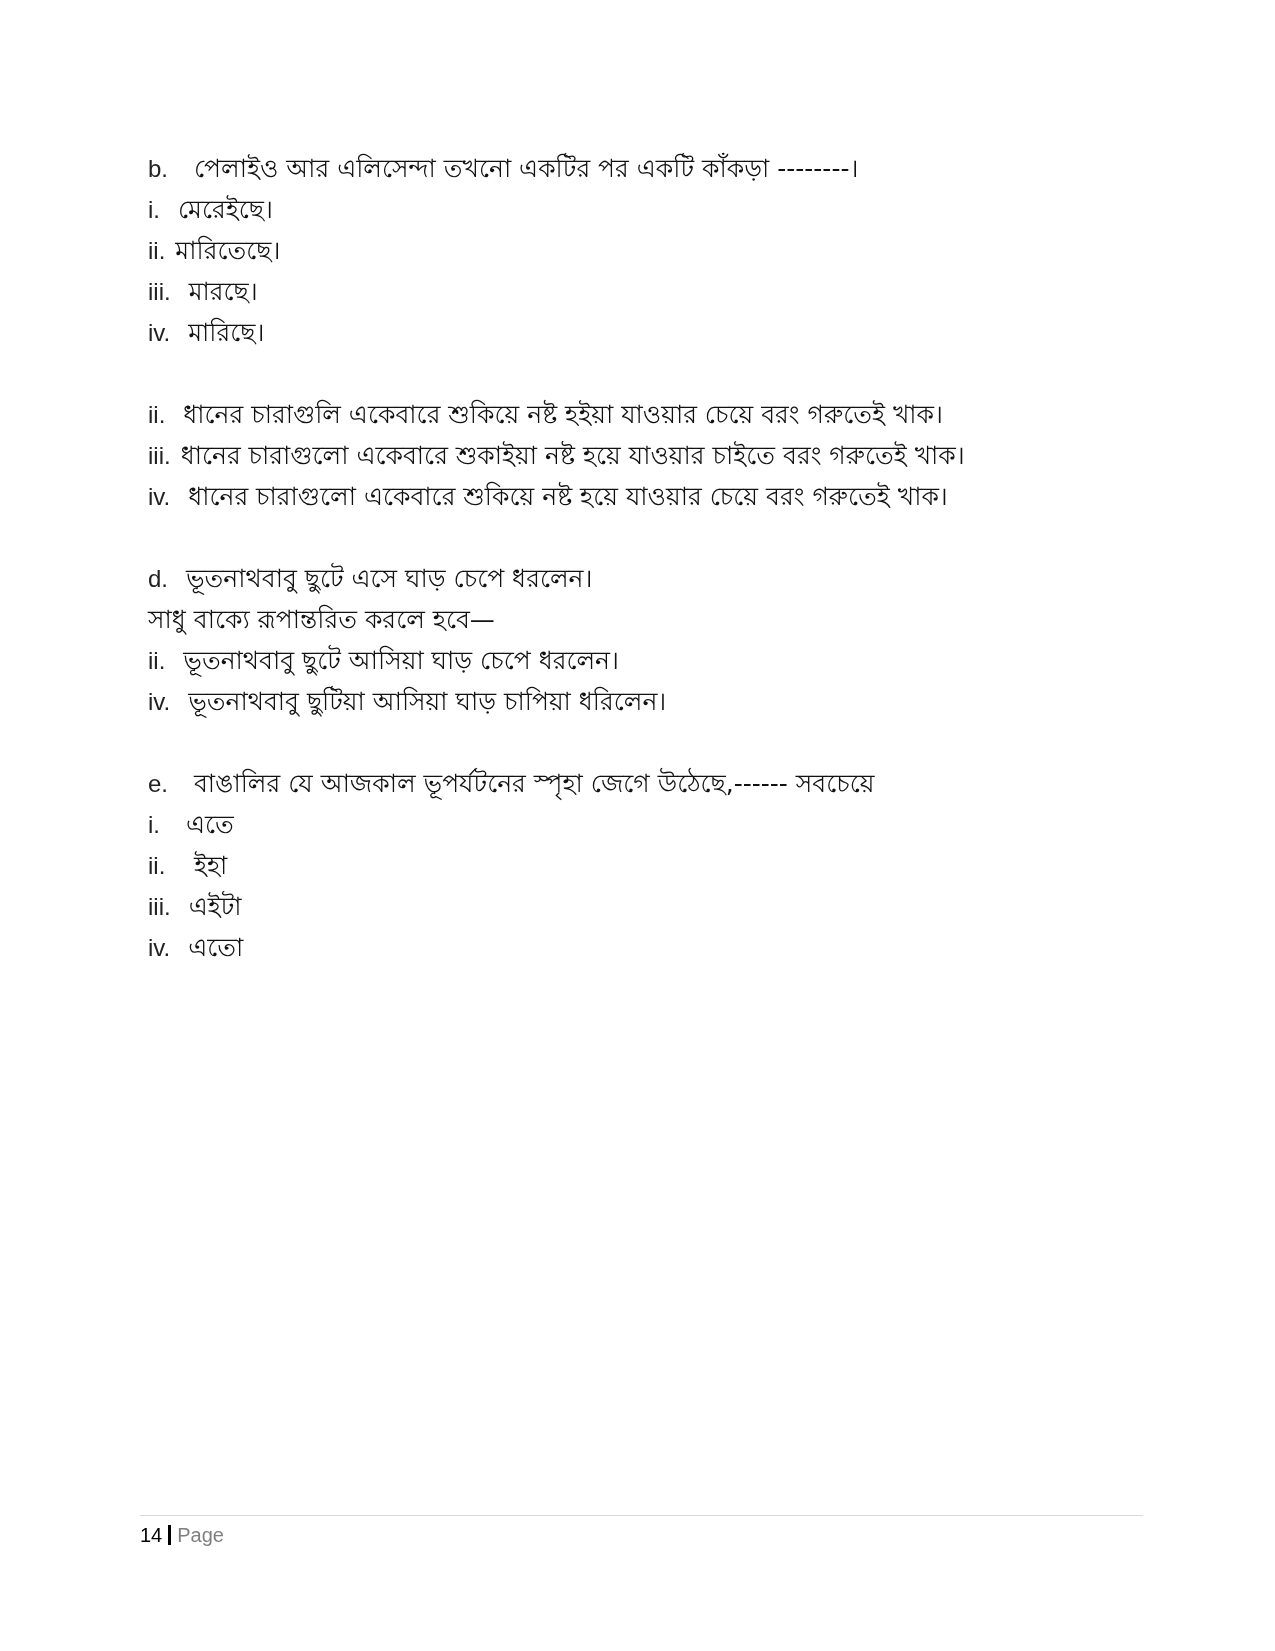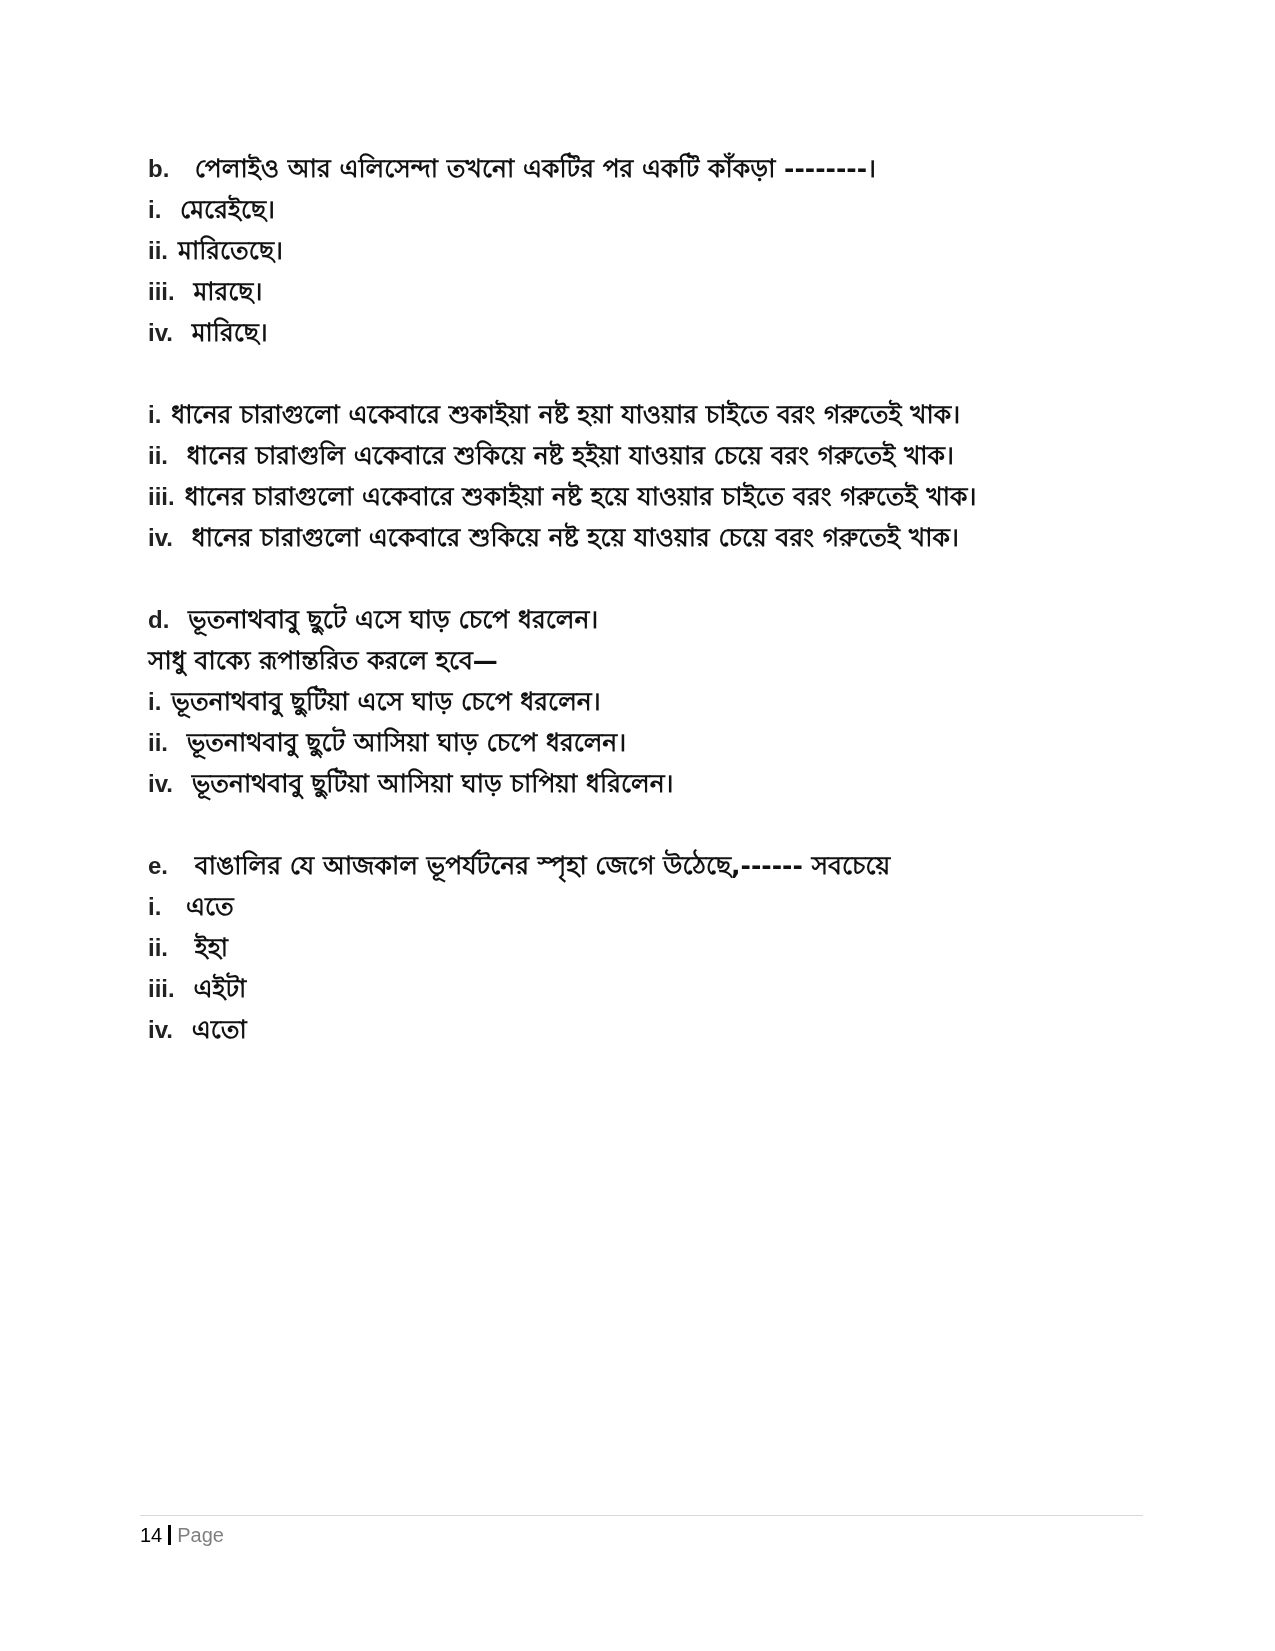--- a/index.html
+++ b/index.html
@@ -1,19 +1,19 @@
 <!DOCTYPE html>
 <html><head>
 <meta charset="utf-8">
 <style>
   html, body { margin: 0; padding: 0; background: #ffffff; }
   body { width: 1275px; height: 1651px; position: relative; overflow: hidden;
          font-family: "DejaVu Sans", "Liberation Sans", sans-serif; color: #111111; }
   .page { position: absolute; left: 0; top: 0; width: 1275px; height: 1651px; background: #fff; }
-  .content { position: absolute; left: 148px; top: 148px; width: 980px; font-weight: bold; }
+  .content { position: absolute; left: 148px; top: 148px; width: 980px; }
   .line { font-size: 25px; line-height: 41px; white-space: nowrap; }
   .line.wrap { white-space: normal; }
   .q { margin-bottom: 41px; }
   .label { display: inline-block; font-family: "Liberation Sans", sans-serif; font-size: 24px; color: #222; }
   .qlabel { width: 38px; }
   .olabel { margin-right: 10px; }
   .footer-rule { position: absolute; left: 140px; top: 1515px; width: 1003px; height: 1px; background: #d8d8d8; }
   .footer { position: absolute; left: 140px; top: 1522px; font-family: "Liberation Sans", sans-serif; font-size: 20px; line-height: 26px; text-align: center; }
   .footer .num { color: #000; }
   .footer .bar { display: inline-block; width: 3px; height: 20px; background: #000; margin: 0 6px; vertical-align: -3px; }
@@ -30,33 +30,31 @@
         <span class="label qlabel">b.</span>
         <span>পেলাইও আর  এলিসেন্দা  তখনো একটির পর একটি কাঁকড়া --------।</span>
       </div>
       <div class="line"><span class="label olabel">i.</span> <span>মেরেইছে।</span></div>
       <div class="line"><span class="label olabel">ii.</span><span>মারিতেছে।</span></div>
       <div class="line"><span class="label olabel">iii.</span> <span>মারছে।</span></div>
       <div class="line"><span class="label olabel">iv.</span> <span>মারিছে।</span></div>
     </div>
 
     <div class="q">
-      <div class="line wrap"><span class="label olabel">i.</span><span>ধানের চারাগুলো একেবারে শুকাইয়া নষ্ট হয়া যাওয়ার চাইতে বরং গরুতেই খাক।</span></div>
       <div class="line"><span class="label olabel">ii.</span> <span>ধানের চারাগুলি একেবারে শুকিয়ে নষ্ট হইয়া যাওয়ার চেয়ে বরং গরুতেই খাক।</span></div>
       <div class="line wrap"><span class="label olabel">iii.</span><span>ধানের চারাগুলো একেবারে শুকাইয়া নষ্ট হয়ে যাওয়ার চাইতে বরং গরুতেই খাক।</span></div>
       <div class="line wrap"><span class="label olabel">iv.</span> <span>ধানের চারাগুলো একেবারে শুকিয়ে নষ্ট হয়ে যাওয়ার চেয়ে বরং গরুতেই খাক।</span></div>
     </div>
 
     <div class="q">
       <div class="line">
         <span class="label olabel">d.</span>
         <span>ভূতনাথবাবু ছুটে এসে ঘাড় চেপে ধরলেন।</span>
       </div>
       <div class="line">সাধু বাক্যে রূপান্তরিত করলে হবে—</div>
-      <div class="line"><span class="label olabel">i.</span><span>ভূতনাথবাবু ছুটিয়া এসে ঘাড় চেপে ধরলেন।</span></div>
       <div class="line"><span class="label olabel">ii.</span> <span>ভূতনাথবাবু ছুটে আসিয়া ঘাড় চেপে ধরলেন।</span></div>
       <div class="line"><span class="label olabel">iv.</span> <span>ভূতনাথবাবু ছুটিয়া আসিয়া ঘাড় চাপিয়া ধরিলেন।</span></div>
     </div>
 
     <div class="q">
       <div class="line">
         <span class="label qlabel">e.</span>
         <span>বাঙালির যে আজকাল ভূপর্যটনের স্পৃহা জেগে উঠেছে,------ সবচেয়ে</span>
       </div>
       <div class="line"><span class="label qlabel">i.</span><span>এতে</span></div>

